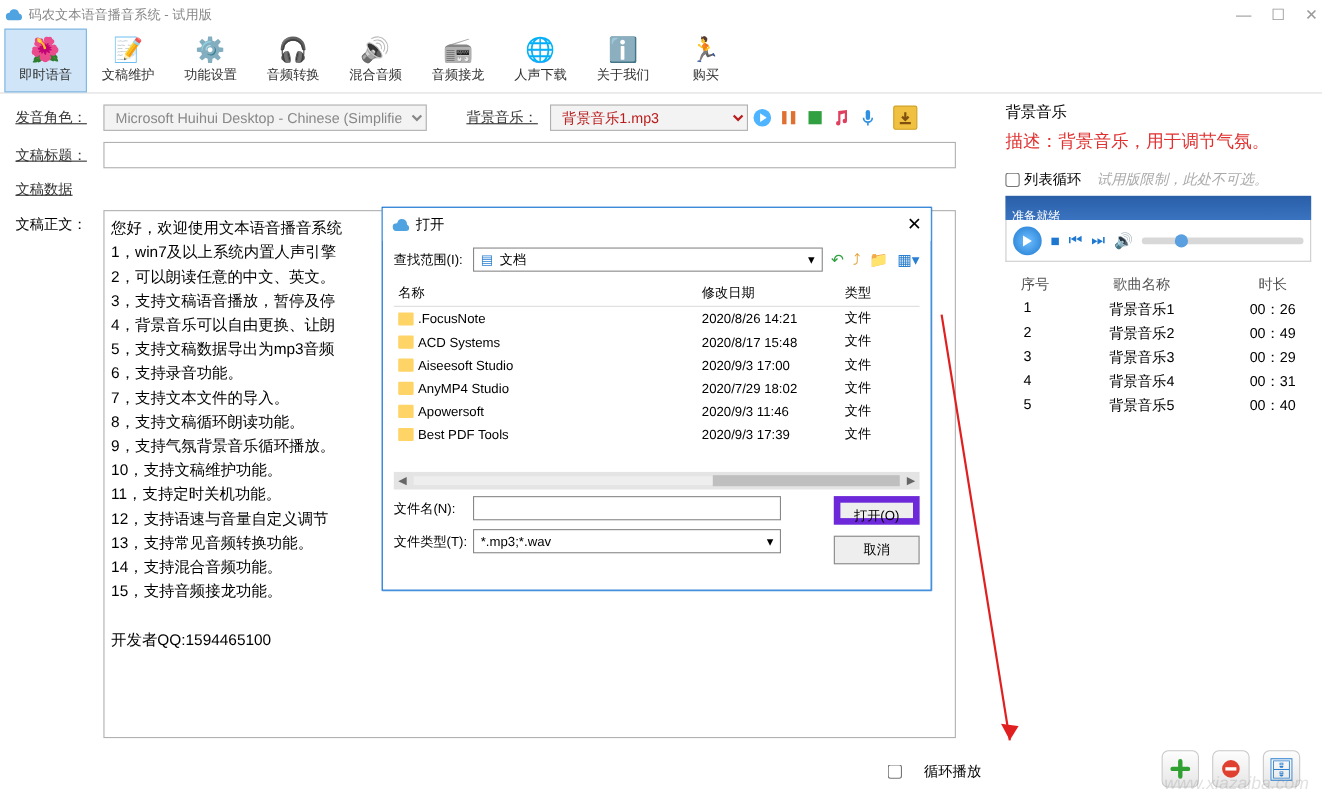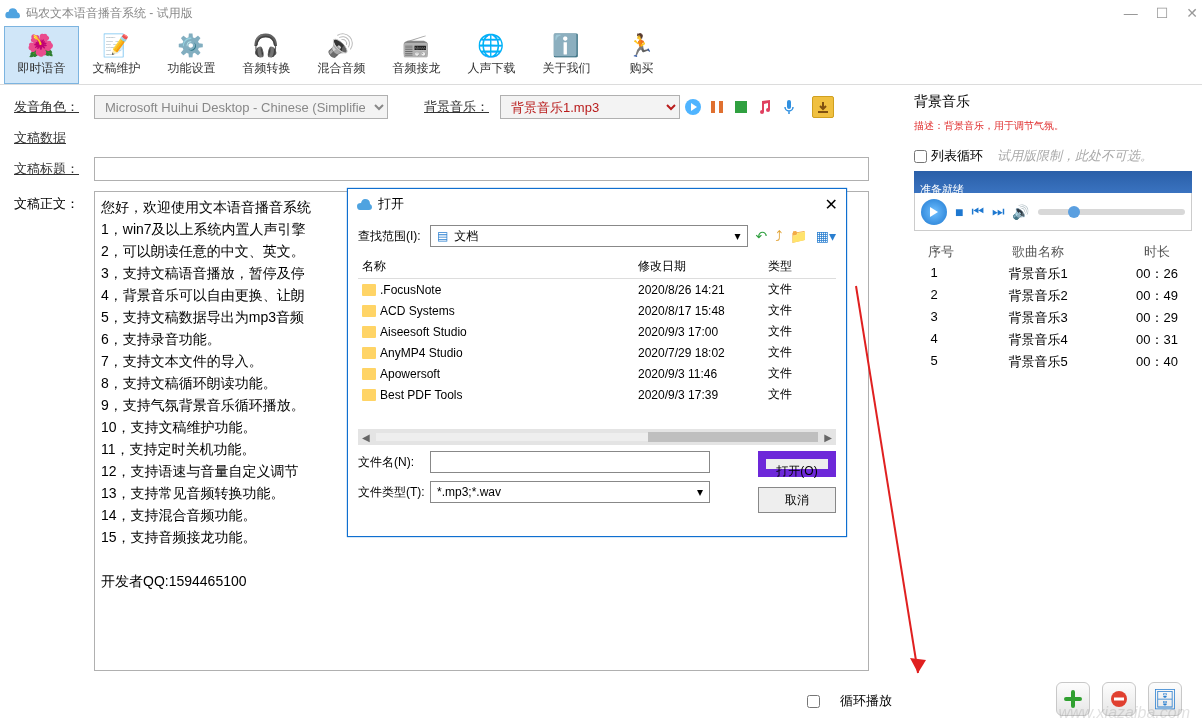--- a/index.html
+++ b/index.html
@@ -30,21 +30,21 @@
 .sel.bgm { width: 180px; flex: none; color: #b91c1c; }
 .icon-btn { width: 22px; height: 22px; display: inline-flex; align-items: center; justify-content: center; margin-left: 2px; border: 1px solid transparent; border-radius: 2px; }
 .title-input { flex: 1; height: 24px; border: 1px solid #b0b0b0; padding: 0 6px; font-size: 13px; }
 .textarea-wrap { display: flex; }
 .textarea-lbl { width: 80px; font-size: 13px; padding-top: 4px; }
 .manuscript { width: 775px; height: 480px; border: 1px solid #b0b0b0; padding: 4px 6px; font-size: 14px; line-height: 22px; white-space: pre-wrap; overflow: auto; color: #000; }
 .loop-chk { position: absolute; right: 310px; bottom: 18px; font-size: 13px; display: flex; align-items: center; gap: 20px; padding-left: 36px; }
 
 
 .rp-title { font-size: 14px; margin-bottom: 8px; }
-.rp-desc { font-size: 10px; color: #e03030; margin-bottom: 14px; }
+.rp-desc { font-size: 16px; color: #e03030; margin-bottom: 14px; }
 .rp-loop { font-size: 13px; display: flex; align-items: center; gap: 4px; margin-bottom: 6px; }
 .rp-loop .hint { color: #aaa; font-style: italic; margin-left: 10px; }
 .player-bar { height: 16px; background: linear-gradient(#2a5fa8, #3a73c0); color: #fff; font-size: 11px; padding: 11px 6px; }
 .player-ctrls { height: 38px; border: 1px solid #ccc; border-top: none; display: flex; align-items: center; padding: 0 6px; gap: 8px; background:#fff; }
 .play-big { width: 26px; height: 26px; border-radius: 50%; background: radial-gradient(#6fbfff, #1e78d0); display: flex; align-items: center; justify-content: center; }
 .pctl { color: #1e78d0; font-size: 14px; cursor: pointer; }
 .slider { flex: 1; height: 6px; background: #d8d8d8; border-radius: 3px; position: relative; }
 .slider::after { content:''; position:absolute; left:20%; top:-3px; width:12px; height:12px; background:#5a9fe0; border-radius:50%; }
 
 .song-tbl { margin-top: 10px; font-size: 13px; }
@@ -78,21 +78,21 @@
 .fl-row { display: flex; font-size: 12px; padding: 2px 0; align-items: center; }
 .fl-row .f1 { width: 280px; padding-left: 4px; display: flex; align-items: center; gap: 4px; }
 .fl-row .f2 { width: 130px; }
 .fl-row .f3 { width: 50px; }
 .folder-ic { width: 14px; height: 12px; background: #ffd466; border-radius: 1px; display: inline-block; }
 .dlg-scrollbar { height: 16px; background: #e4e4e4; display: flex; align-items: center; justify-content: space-between; padding: 0 4px; font-size:10px; color:#666; margin-bottom:6px;}
 .dlg-scroll-thumb { flex:1; height:8px; background:#eee; margin:0 6px; position:relative;}
 .dlg-scroll-thumb::after{content:''; position:absolute; right:0; top:-1px; width:170px; height:10px; background:#bfbfbf;}
 .dlg-input { height: 22px; border: 1px solid #888; width: 280px; padding: 0 6px; font-size: 12px; }
 .dlg-btn { width: 78px; height: 26px; border: 1px solid #888; background: #eee; font-size: 12px; text-align:center; line-height:24px; }
-.dlg-btn.primary { border: 8px solid #6d28d9; }
+.dlg-btn.primary { border: 6px solid #6d28d9; }
 .dlg-btns { width: 88px; display: flex; flex-direction: column; gap: 10px; align-items: flex-end; }
 
 
 .arrow-svg { position: absolute; left: 848px; top: 278px; pointer-events: none; }
 
 .watermark { position:absolute; right:12px; bottom:6px; font-size:16px; color:rgba(120,120,120,0.22); font-style:italic;}
 </style>
 </head>
 <body>
 
@@ -187,26 +187,26 @@
           </svg>
         </span>
       <span style="width:10px"></span>
       <span class="icon-btn" style="background:#f0c040;border-color:#d0a020">
           <svg width="16" height="16">
             <path d="M3 13 L13 13 M8 3 L8 10 M5 7 L8 10 L11 7" stroke="#805010" fill="none" stroke-width="2"></path>
           </svg>
         </span>
     </div>
     <div class="form-row">
-        <span class="lbl">文稿数据</span>
-      </div>
-    <div class="form-row">
       <span class="lbl">文稿标题：</span>
       <input class="title-input" style="width: 775px; flex: 0 0 auto;" value="">
     </div>
+    <div class="form-row">
+        <span class="lbl">文稿数据</span>
+      </div>
     <div class="textarea-wrap">
       <span class="textarea-lbl">文稿正文：</span>
       <div class="manuscript">您好，欢迎使用文本语音播音系统
 1，win7及以上系统内置人声引擎
 2，可以朗读任意的中文、英文。
 3，支持文稿语音播放，暂停及停
 4，背景音乐可以自由更换、让朗
 5，支持文稿数据导出为mp3音频
 6，支持录音功能。
 7，支持文本文件的导入。

